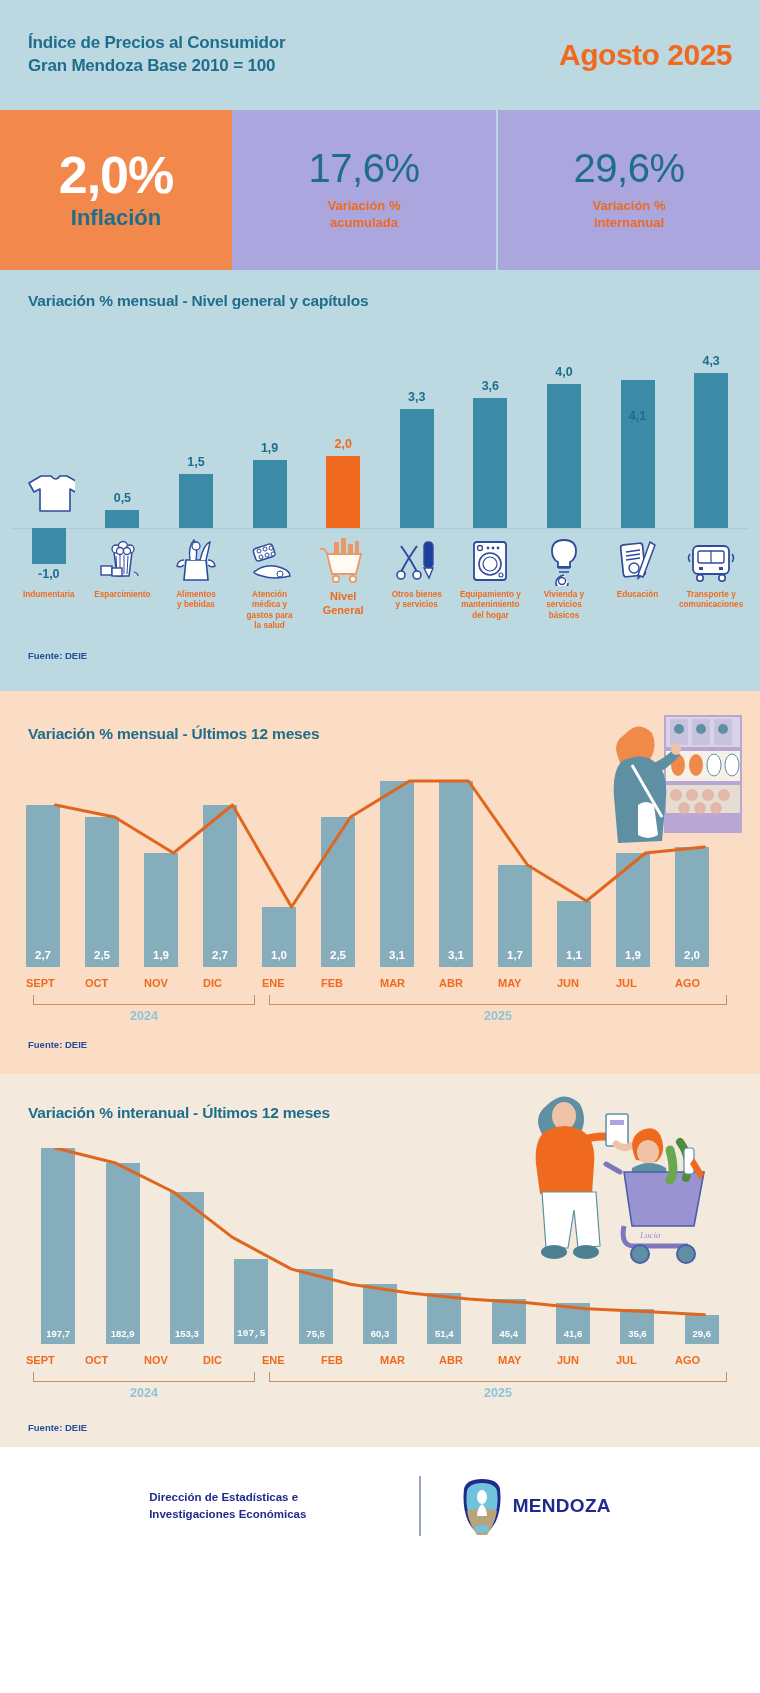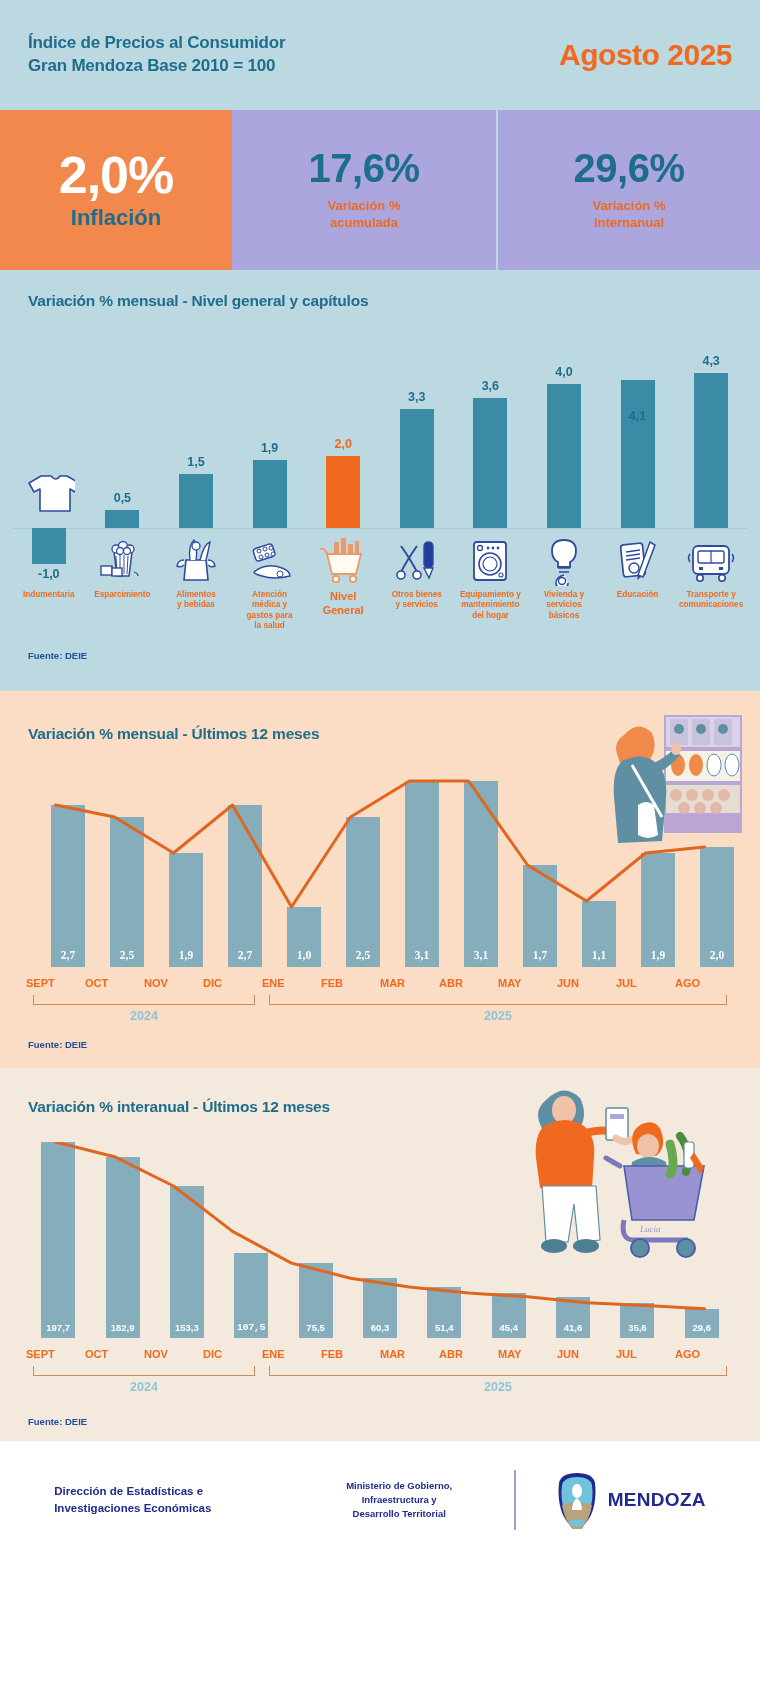--- a/index.html
+++ b/index.html
@@ -41,21 +41,21 @@
   .kpi-main { width: 232px; background: #f2884b; }
   .kpi-sec  { width: 264px; background: #aba6de; }
   .kpi-sec2 { width: 264px; background: #aba6de; border-left: 2px solid #bcd9e2; }
   .kpi-main .kpi-value {
     color: #ffffff; font-size: 52px; font-weight: bold; letter-spacing: -1px; line-height: 1;
   }
   .kpi-main .kpi-label {
     color: #1f6d8c; font-size: 22px; font-weight: bold; margin-top: 4px;
   }
   .kpi-sec .kpi-value, .kpi-sec2 .kpi-value {
-    color: #1f6d8c; font-size: 40px; font-weight: bold; letter-spacing: -0.5px; line-height: 1;
+    color: #1f6d8c; font-size: 40px; font-weight: normal; letter-spacing: -0.5px; line-height: 1;
   }
   .kpi-sec .kpi-label, .kpi-sec2 .kpi-label {
     color: #ef6a1f; font-size: 13px; font-weight: bold; text-align: center;
     margin-top: 10px; line-height: 1.3;
   }
 
   
   .sec-chapters { background: #bcd9e2; padding: 22px 0 30px 0; position: relative; }
   .sec-title {
     color: #1f6d8c; font-size: 15.5px; font-weight: bold; padding-left: 28px; letter-spacing: -0.2px;
@@ -92,25 +92,25 @@
     width: 84px; text-align: center;
     font-size: 8.2px; font-weight: bold; color: #ef6a1f; line-height: 1.25;
   }
   .chap-label.highlight { color: #ef6a1f; font-size: 11px; }
   .fuente {
     color: #1f4e9c; font-size: 9.5px; font-weight: bold;
     padding-left: 28px; margin-top: 62px;
   }
 
   
-  .sec-monthly { background: #fbdcc4; padding: 34px 0 18px 0; position: relative; }
+  .sec-monthly { background: #fbdcc4; padding: 34px 0 24px 0; position: relative; }
   .sec-monthly .sec-title { font-size: 15.5px; }
   .m-chart { position: relative; margin: 26px 26px 0 26px; height: 198px; }
   .m-cols { display: flex; height: 100%; align-items: flex-end; }
-  .m-col { flex: 1; position: relative; height: 100%; display: flex; align-items: flex-end; justify-content: flex-end; font-family: Liberation Serif, serif; }
+  .m-col { flex: 1; position: relative; height: 100%; display: flex; align-items: flex-end; justify-content: flex-start; }
   .m-bar { width: 34px; background: #85adbc; position: relative; }
   .m-barval {
     position: absolute; bottom: 6px; left: 0; right: 0; text-align: center;
     color: #ffffff; font-size: 11.5px; font-weight: bold;
   }
   .m-line-svg { position: absolute; left: 0; top: 0; width: 100%; height: 100%; pointer-events: none; }
   .m-months { display: flex; margin: 10px 26px 0 26px; }
   .m-month {
     flex: 1; text-align: left; color: #ef6a1f; font-size: 11px; font-weight: bold;
   }
@@ -613,25 +613,20 @@
         <div class="yr-label" style="left: 34.3333%; width: 64.6667%;">2025</div>
       </div>
     <div class="fuente" style="margin-top:6px">Fuente: DEIE</div>
   </div>
 
   <div class="footer">
     <div class="f-org">
       <div>Dirección de Estadísticas e</div>
       <div>Investigaciones Económicas</div>
     </div>
-    <div class="f-min">
-      <div>Ministerio de Gobierno,</div>
-      <div>Infraestructura y</div>
-      <div>Desarrollo Territorial</div>
-    </div>
     <div class="f-div"></div>
     <div class="f-brand">
       <svg class="shield" viewBox="0 0 42 58">
         <path d="M21 2 q16 0 18 10 q2 18 -4 32 q-6 12 -14 14 q-8 -2 -14 -14 q-6 -14 -4 -32 q2 -10 18 -10Z" fill="#1f2a8c"></path>
         <path d="M21 6 q13 0 15 8 q2 15 -3 27 q-5 10 -12 12 q-7 -2 -12 -12 q-5 -12 -3 -27 q2 -8 15 -8Z" fill="#6fc3dd"></path>
         <path d="M6 34 q15 -6 30 0 q-2 12 -7 19 q-5 9 -8 10 q-3 -1 -8 -10 q-5 -7 -7 -19Z" fill="#b9a37b"></path>
         <ellipse cx="21" cy="20" rx="5" ry="7" fill="#ffffff"></ellipse>
         <path d="M21 27 q-5 4 -5 12 l10 0 q0 -8 -5 -12Z" fill="#ffffff"></path>
         <path d="M14 50 q7 -4 14 0 l0 4 q-7 3 -14 0Z" fill="#6fc3dd"></path>
       </svg>

